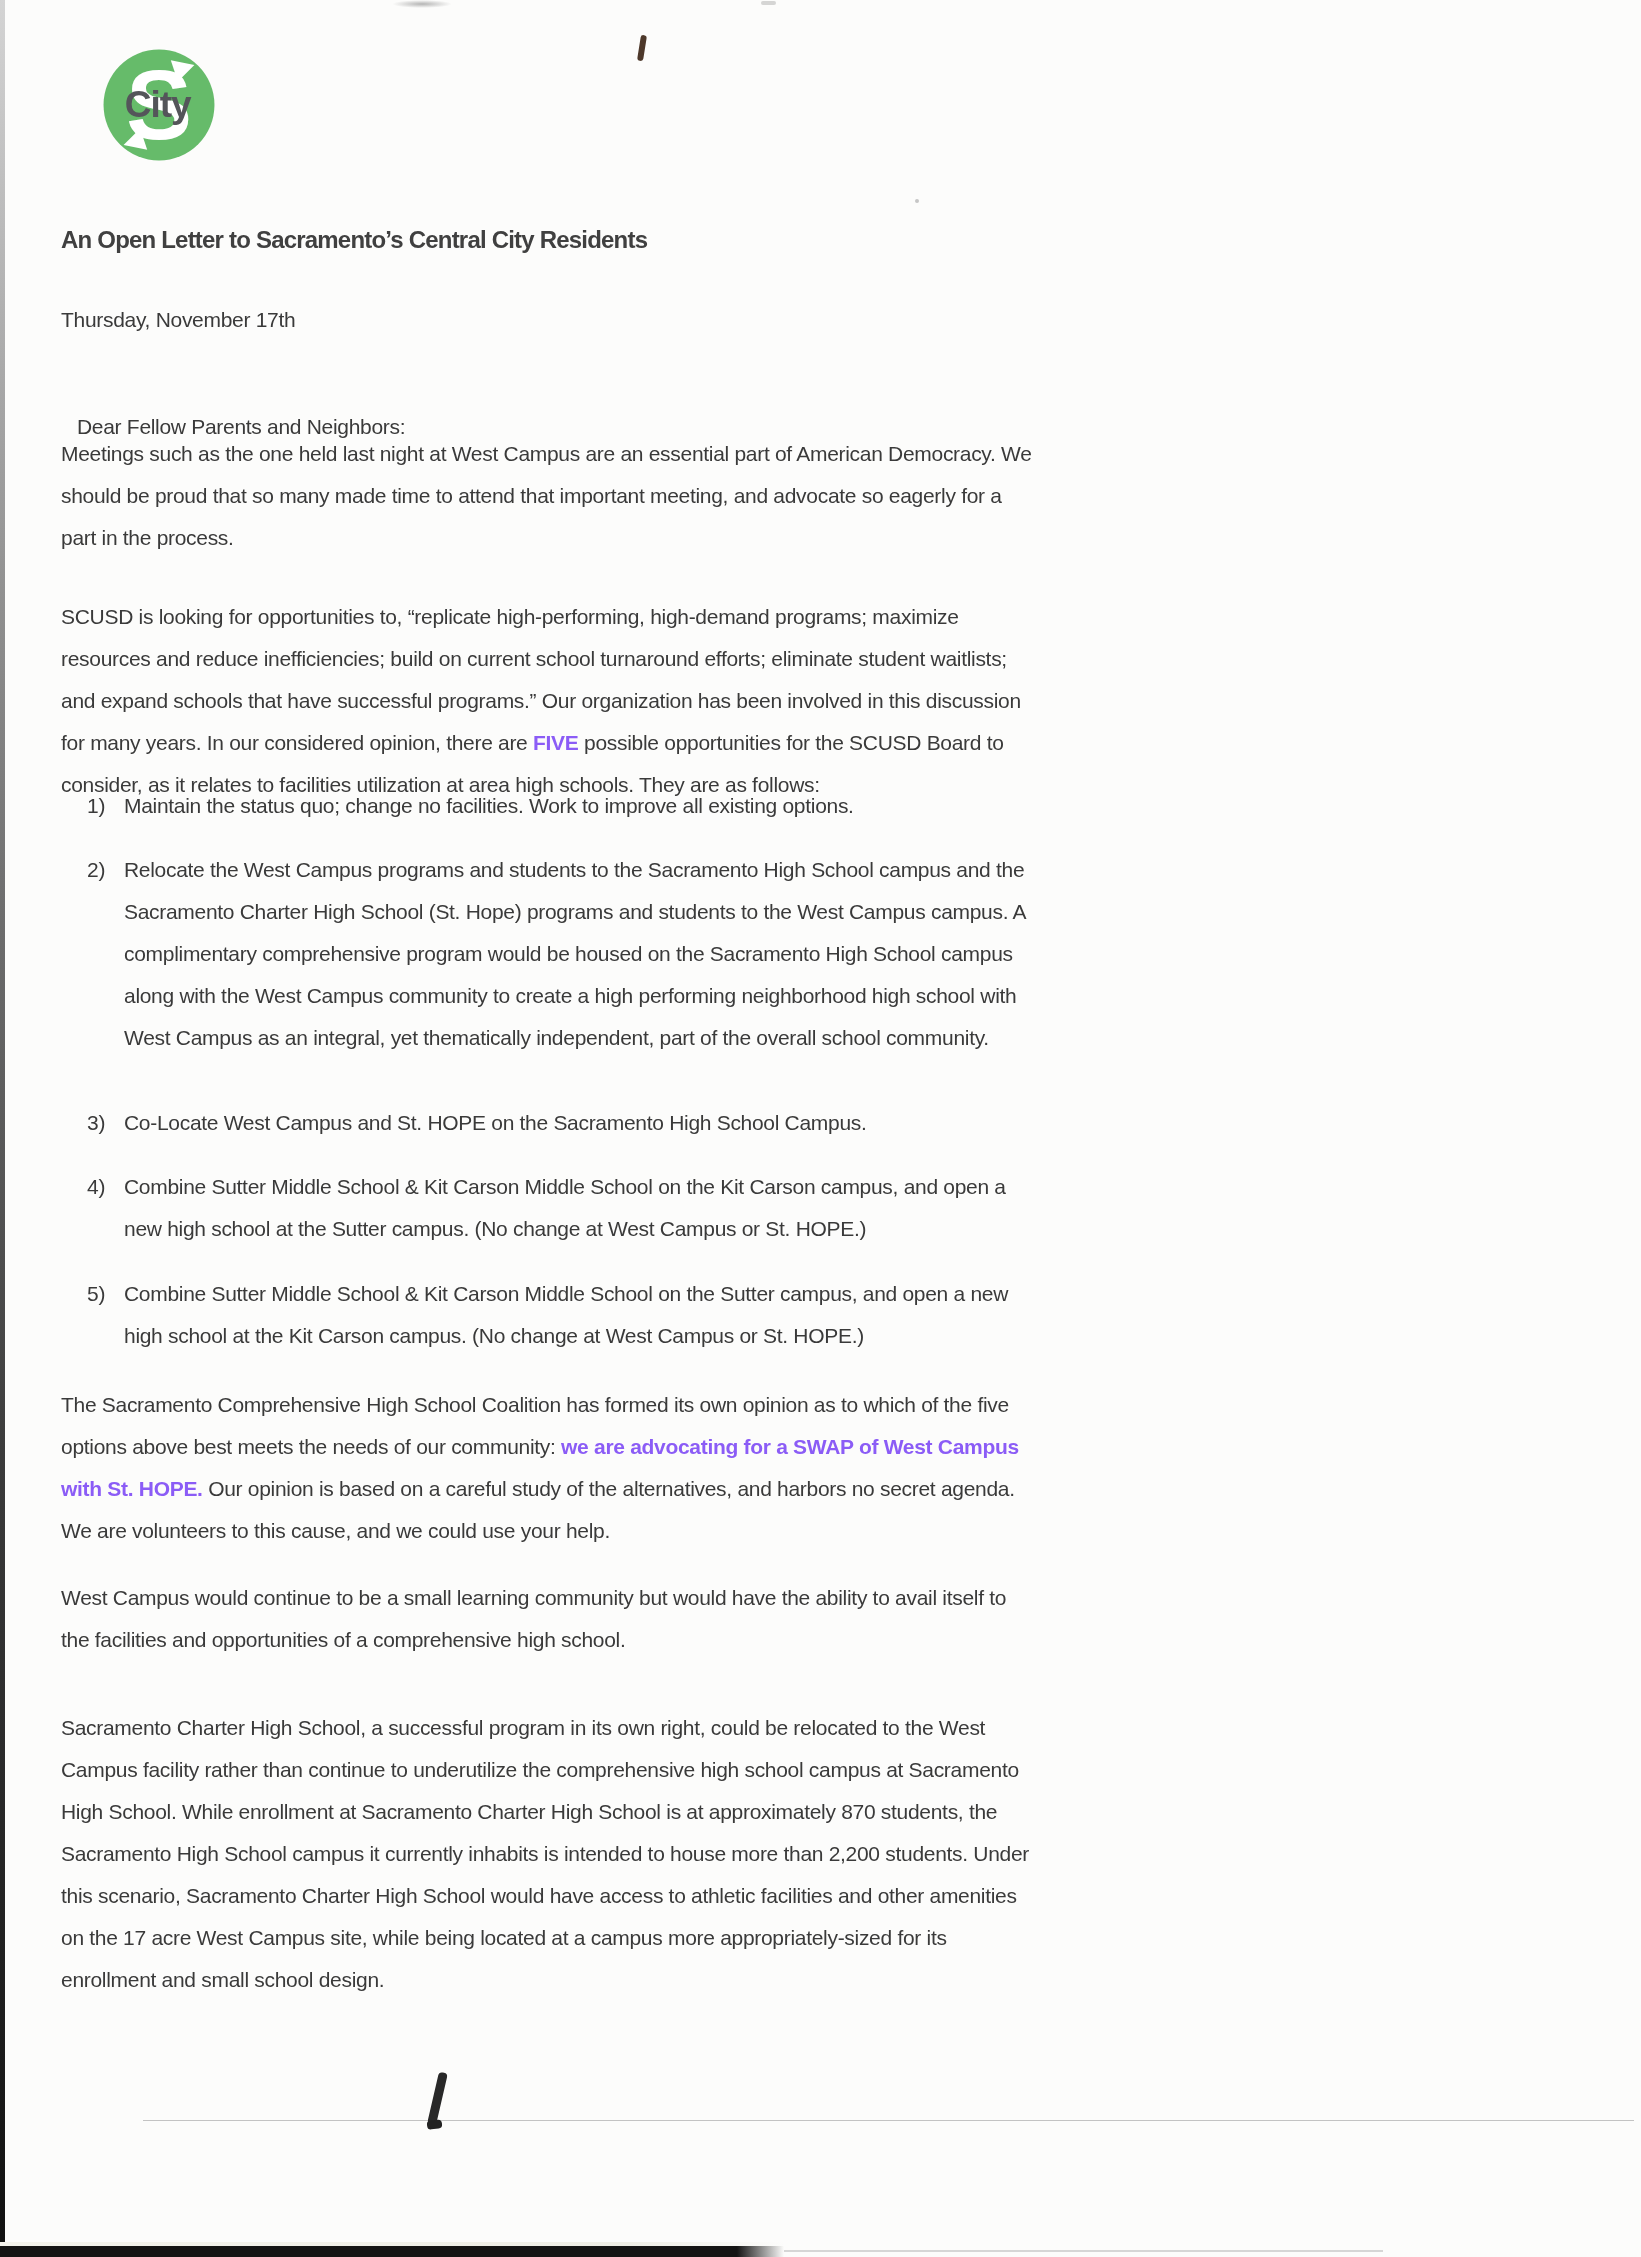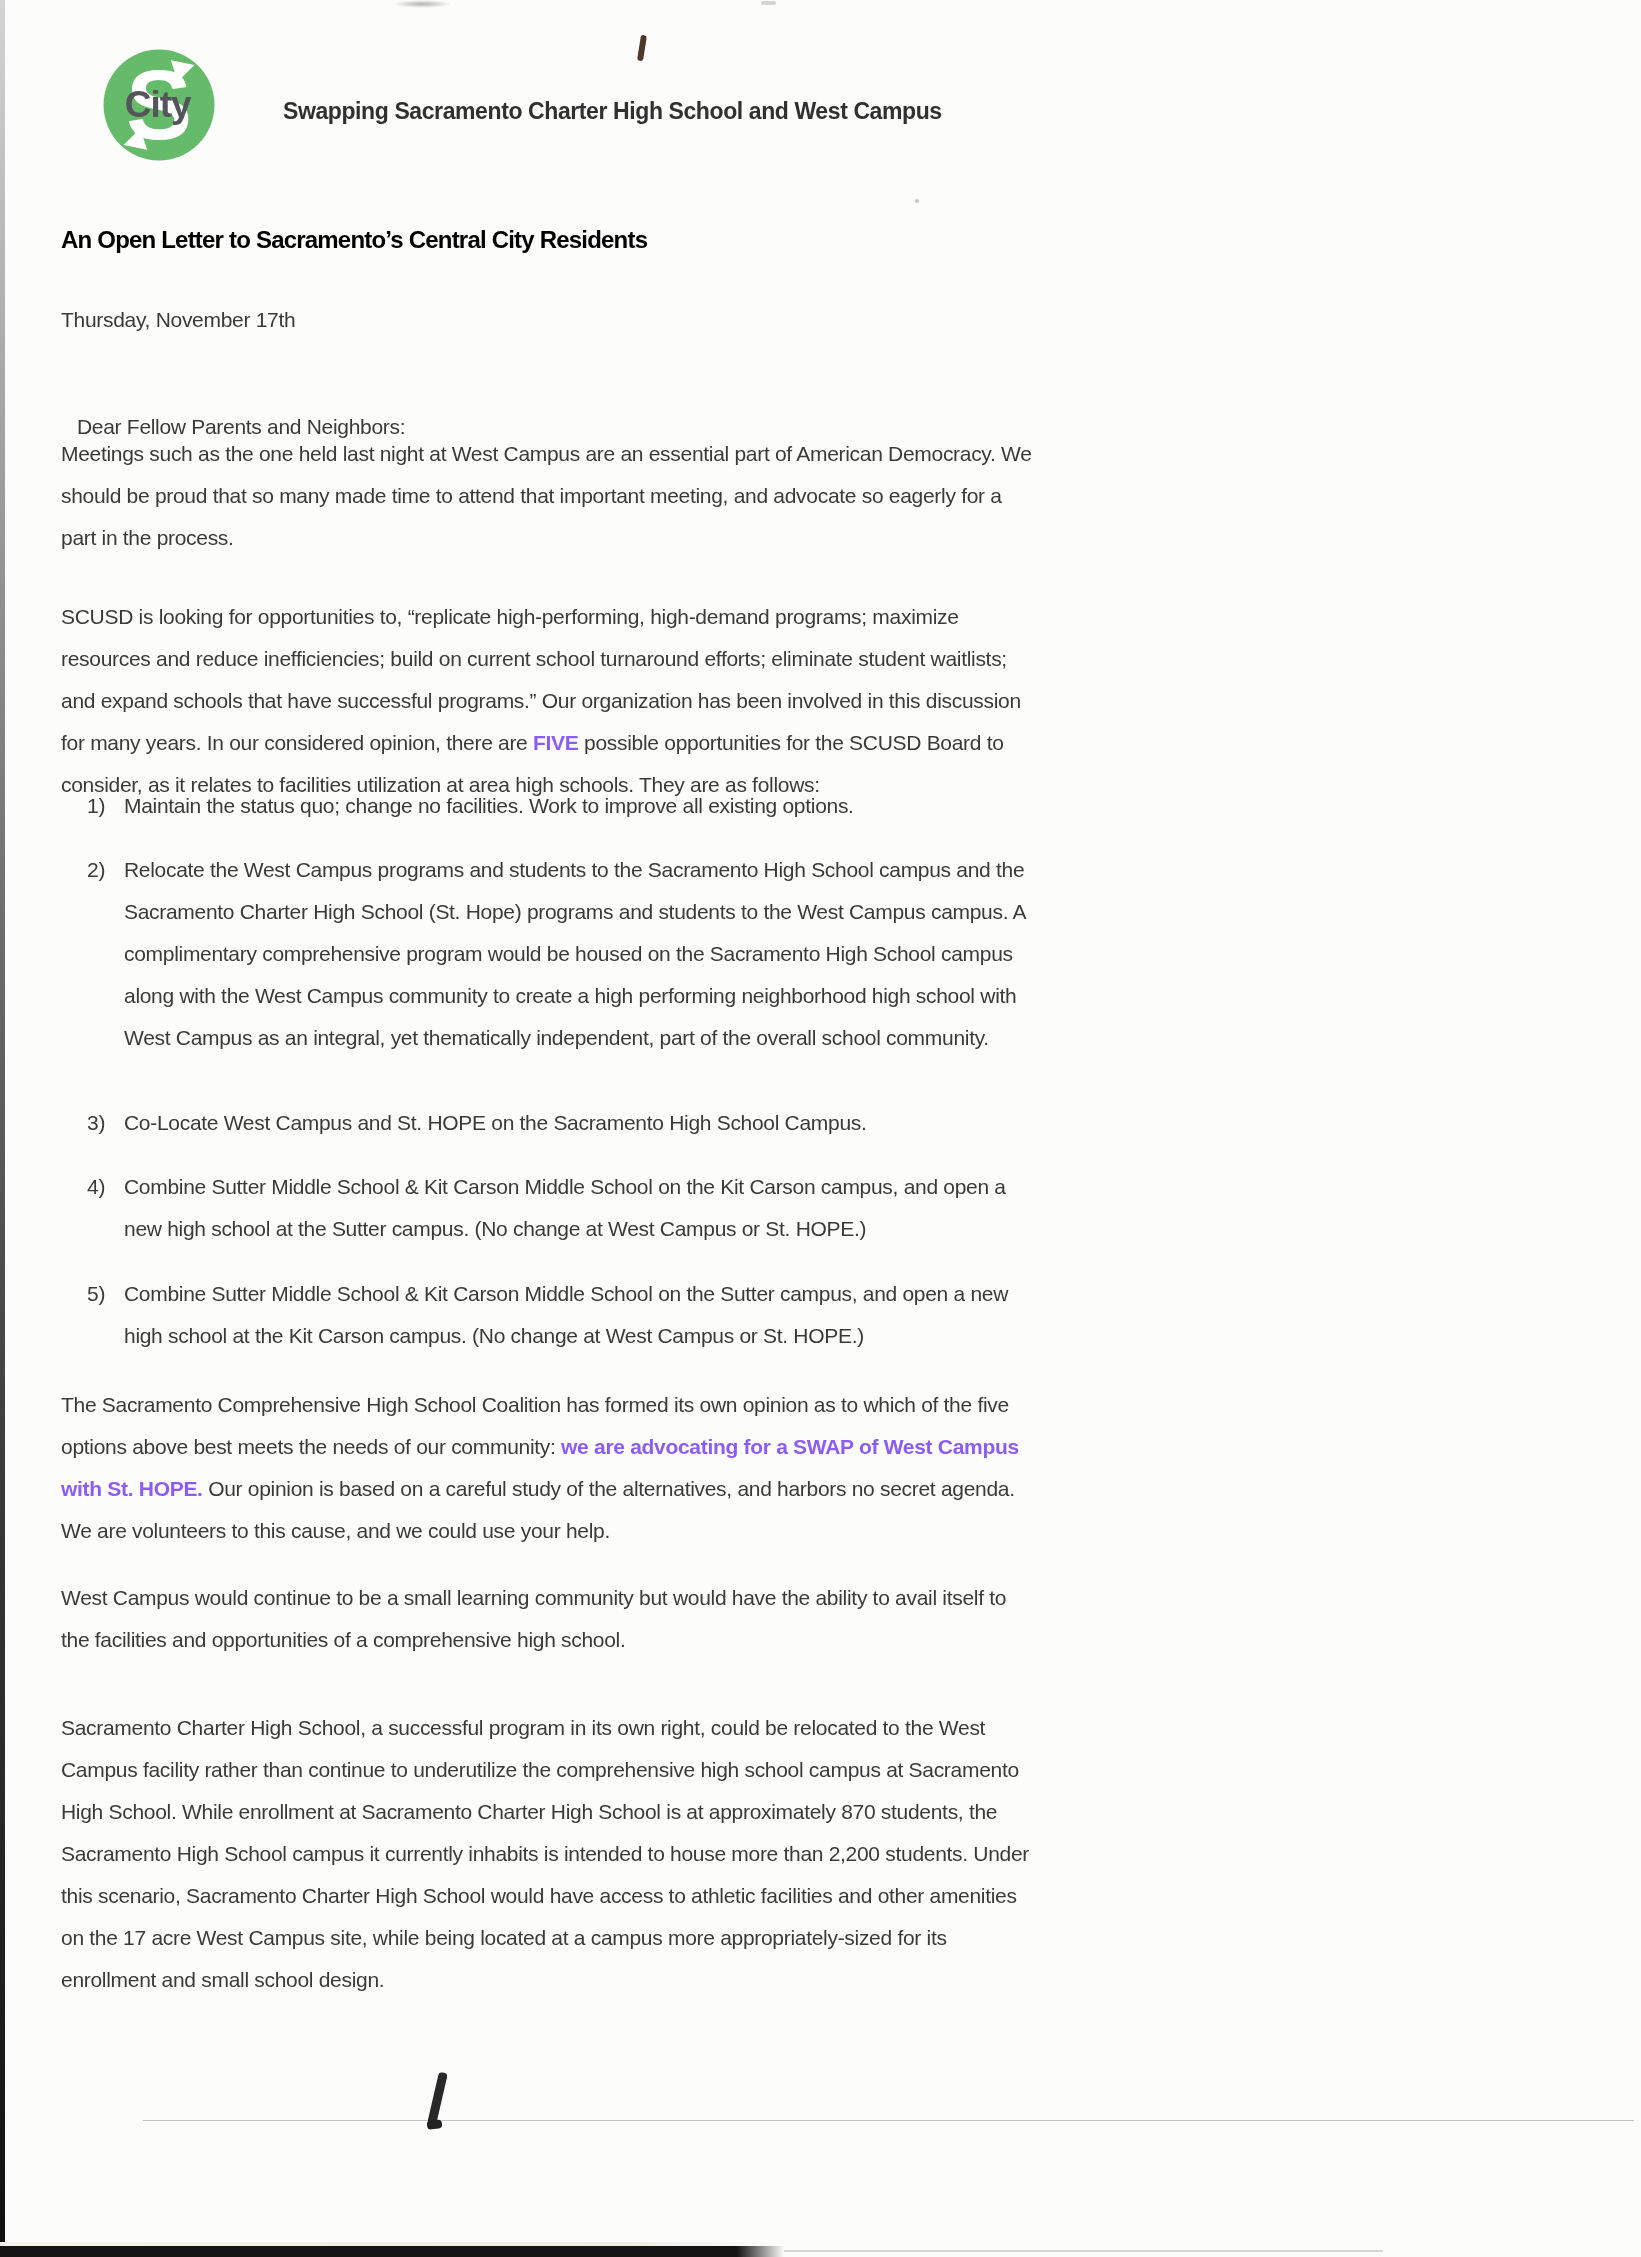--- a/index.html
+++ b/index.html
@@ -71,21 +71,21 @@
   }
   .doc-title {
     position:absolute; left:283px; top:98px; margin:0;
     font-size:23px; font-weight:bold; letter-spacing:-0.4px; color:#303030;
     white-space:nowrap;
   }
 
   
   .letter-heading {
     position:absolute; left:61px; top:226px; margin:0;
-    font-size:24px; font-weight:bold; letter-spacing:-0.8px; color:#000000;
+    font-size:24px; font-weight:bold; letter-spacing:-0.8px; color:#404040;
     white-space:nowrap;
   }
   .letter-date     { position:absolute; left:61px; top:299px; margin:0; font-size:19.3px; }
   .salutation      { position:absolute; left:61px; top:390px; margin:16px; font-size:19.3px; }
 
   .body-text { font-size:21px; line-height:42px; letter-spacing:-0.3px; color:#3a3a3a; }
 
   #intro-paragraphs   { position:absolute; left:61px; top:433px;  width:977px; }
   #intro-paragraphs p { margin:0 0 37px 0; }
 
@@ -117,21 +117,20 @@
 
   <div class="logo">
     <svg viewBox="0 0 100 100">
       <circle cx="50" cy="50" r="47" fill="#66bb6a"></circle>
       <text x="50" y="79" text-anchor="middle" font-size="84" font-weight="bold" font-family="Liberation Sans, sans-serif" fill="#ffffff">S</text>
       <polygon points="60,12 80,16 66,30" fill="#ffffff"></polygon>
       <polygon points="40,88 20,84 34,70" fill="#ffffff"></polygon>
     </svg>
     <span class="logo-text">City</span>
   </div>
-  <h1 class="doc-title">Swapping Sacramento Charter High School and West Campus</h1>
 
   <h2 class="letter-heading">An Open Letter to Sacramento’s Central City Residents</h2>
   <p class="letter-date body-text">Thursday, November 17th</p>
   <p class="salutation body-text">Dear Fellow Parents and Neighbors:</p>
 
   <div id="intro-paragraphs" class="body-text">
       <p><span>Meetings such as the one held last night at West Campus are an essential part of American Democracy.  We should be proud that so many made time to attend that important meeting, and advocate so eagerly for a part in the process.</span></p>
       <p><span>SCUSD is looking for opportunities to, “replicate high-performing, high-demand programs; maximize resources and reduce inefficiencies; build on current school turnaround efforts; eliminate student waitlists; and expand schools that have successful programs.”  Our organization has been involved in this discussion for many years.  In our considered opinion, there are </span><b>FIVE</b><span> possible opportunities for the SCUSD Board to consider, as it relates to facilities utilization at area high schools.  They are as follows:</span></p>
     </div>
   <ol id="options-list" class="body-text">

